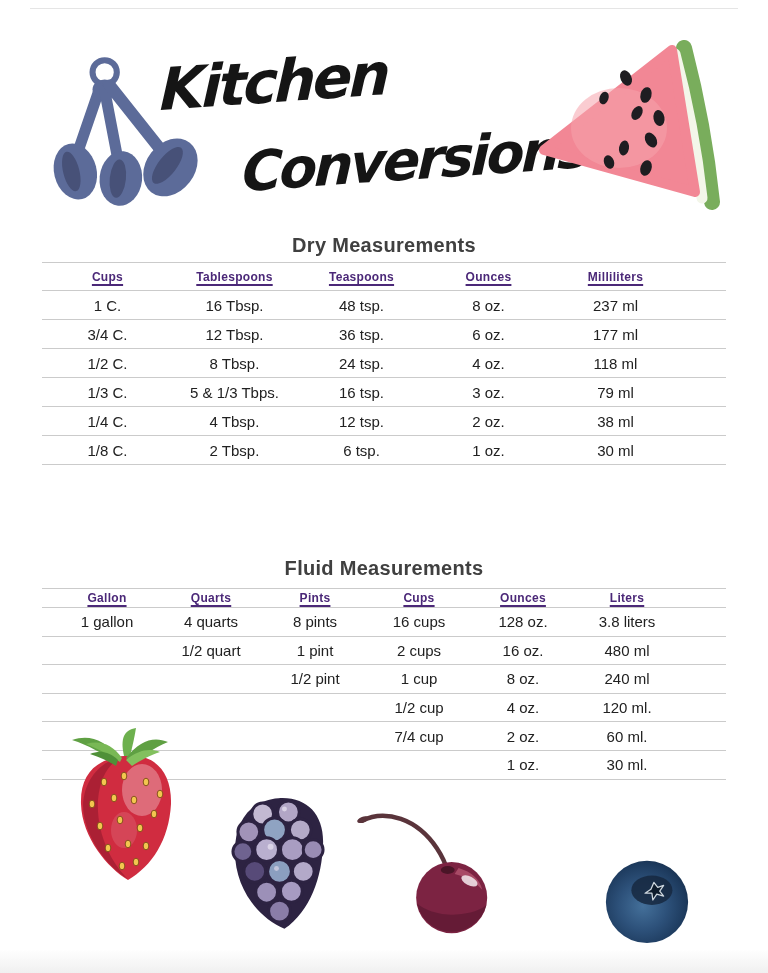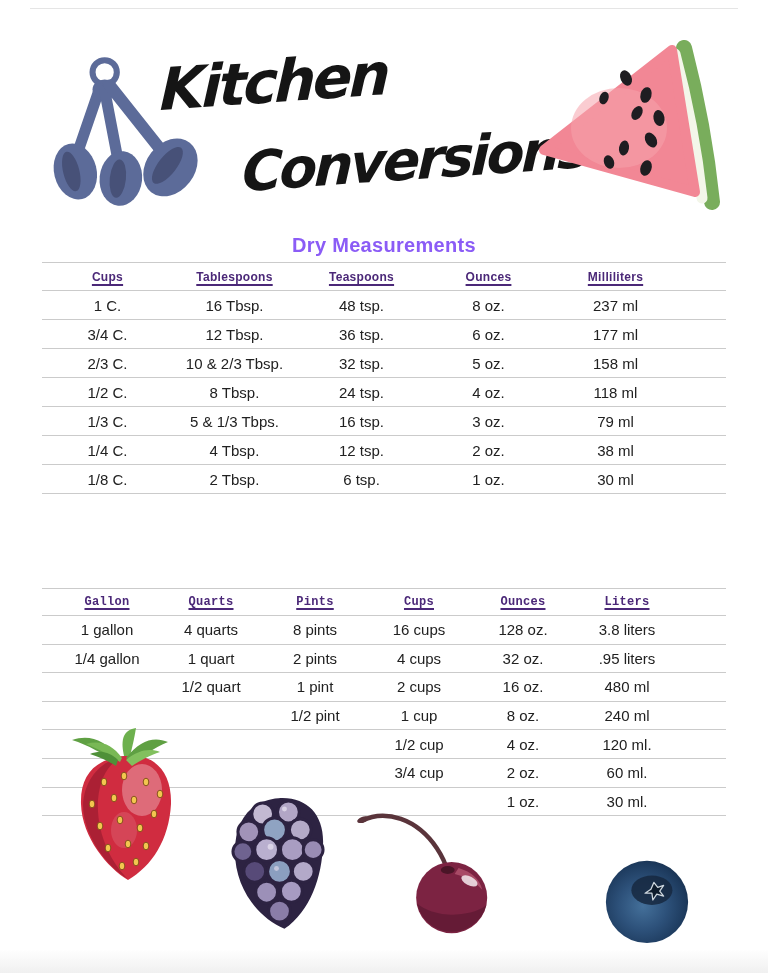--- a/index.html
+++ b/index.html
@@ -16,33 +16,33 @@
 
   
   .script { position:absolute; font-family:"DejaVu Sans", sans-serif;
     font-style:italic; font-weight:bold; color:#151515; letter-spacing:-3px;
     transform:rotate(-4deg) skewX(-6deg); white-space:nowrap; }
   .script.line1 { left:160px; top:48px; font-size:58px; }
   .script.line2 { left:242px; top:128px; font-size:55px; }
 
   
   .section-title { position:absolute; left:42px; width:684px; text-align:center;
-    font-weight:bold; font-size:20px; color:#8b5cf6; letter-spacing:0.3px; }
+    font-weight:bold; font-size:20px; color:#404040; letter-spacing:0.3px; }
   .dry-title   { top:234px; }
   .fluid-title { top:557px; }
 
   
   .tbl { position:absolute; left:42px; width:684px; }
   .dry-table   { top:262px; }
   .fluid-table { top:588px; }
   .trow { display:grid; align-items:center; border-bottom:1px solid #cbcbcb; box-sizing:border-box; }
   .trow.dry   { grid-template-columns:repeat(5,127px); padding-left:2px;  height:29px; }
   .trow.fluid { grid-template-columns:repeat(6,104px); padding-left:13px; height:28.6px; }
   .trow.thead { border-top:1px solid #cbcbcb; }
-  .trow.thead.dry { height:29px; } .trow.thead.fluid { height:28px;font-family:Liberation Mono, monospace; }
+  .trow.thead.dry { height:29px; } .trow.thead.fluid { height:20px; }
   .tcell { text-align:center; font-size:15px; color:#212121; white-space:nowrap; }
   .hcell { font-weight:bold; font-size:12px; color:#4b2878;
     text-decoration:underline; text-decoration-thickness:2px; text-underline-offset:3px;
     letter-spacing:0.3px; }
 
   .art { position:absolute; }
   .art-spoons     { left:46px;  top:56px;  z-index:2; }
   .art-watermelon { left:534px; top:40px;  z-index:2; }
   .art-strawberry { left:62px;  top:728px; z-index:3; }
   .art-blackberry { left:227px; top:792px; z-index:3; }
@@ -109,27 +109,20 @@
         <div class="tcell">237 ml</div>
       </div>
       <div class="trow dry">
         <div class="tcell">3/4 C.</div>
         <div class="tcell">12 Tbsp.</div>
         <div class="tcell">36 tsp.</div>
         <div class="tcell">6 oz.</div>
         <div class="tcell">177 ml</div>
       </div>
       <div class="trow dry">
-        <div class="tcell">2/3 C.</div>
-        <div class="tcell">10 &amp; 2/3 Tbsp.</div>
-        <div class="tcell">32 tsp.</div>
-        <div class="tcell">5 oz.</div>
-        <div class="tcell">158 ml</div>
-      </div>
-      <div class="trow dry">
         <div class="tcell">1/2 C.</div>
         <div class="tcell">8 Tbsp.</div>
         <div class="tcell">24 tsp.</div>
         <div class="tcell">4 oz.</div>
         <div class="tcell">118 ml</div>
       </div>
       <div class="trow dry">
         <div class="tcell">1/3 C.</div>
         <div class="tcell">5 &amp; 1/3 Tbps.</div>
         <div class="tcell">16 tsp.</div>
@@ -145,46 +138,39 @@
       </div>
       <div class="trow dry">
         <div class="tcell">1/8 C.</div>
         <div class="tcell">2 Tbsp.</div>
         <div class="tcell">6 tsp.</div>
         <div class="tcell">1 oz.</div>
         <div class="tcell">30 ml</div>
       </div>
     </div>
 
+  <div class="section-title fluid-title">Fluid Measurements</div>
   <div class="tbl fluid-table">
       <div class="trow thead fluid">
         <div class="tcell hcell">Gallon</div>
         <div class="tcell hcell">Quarts</div>
         <div class="tcell hcell">Pints</div>
         <div class="tcell hcell">Cups</div>
         <div class="tcell hcell">Ounces</div>
         <div class="tcell hcell">Liters</div>
       </div>
       <div class="trow fluid">
         <div class="tcell">1 gallon</div>
         <div class="tcell">4 quarts</div>
         <div class="tcell">8 pints</div>
         <div class="tcell">16 cups</div>
         <div class="tcell">128 oz.</div>
         <div class="tcell">3.8 liters</div>
       </div>
       <div class="trow fluid">
-        <div class="tcell">1/4 gallon</div>
-        <div class="tcell">1 quart</div>
-        <div class="tcell">2 pints</div>
-        <div class="tcell">4 cups</div>
-        <div class="tcell">32 oz.</div>
-        <div class="tcell">.95 liters</div>
-      </div>
-      <div class="trow fluid">
         <div class="tcell"></div>
         <div class="tcell">1/2 quart</div>
         <div class="tcell">1 pint</div>
         <div class="tcell">2 cups</div>
         <div class="tcell">16 oz.</div>
         <div class="tcell">480 ml</div>
       </div>
       <div class="trow fluid">
         <div class="tcell"></div>
         <div class="tcell"></div>
@@ -198,21 +184,21 @@
         <div class="tcell"></div>
         <div class="tcell"></div>
         <div class="tcell">1/2 cup</div>
         <div class="tcell">4 oz.</div>
         <div class="tcell">120 ml.</div>
       </div>
       <div class="trow fluid">
         <div class="tcell"></div>
         <div class="tcell"></div>
         <div class="tcell"></div>
-        <div class="tcell">3/4 cup</div>
+        <div class="tcell">7/4 cup</div>
         <div class="tcell">2 oz.</div>
         <div class="tcell">60 ml.</div>
       </div>
       <div class="trow fluid">
         <div class="tcell"></div>
         <div class="tcell"></div>
         <div class="tcell"></div>
         <div class="tcell"></div>
         <div class="tcell">1 oz.</div>
         <div class="tcell">30 ml.</div>

